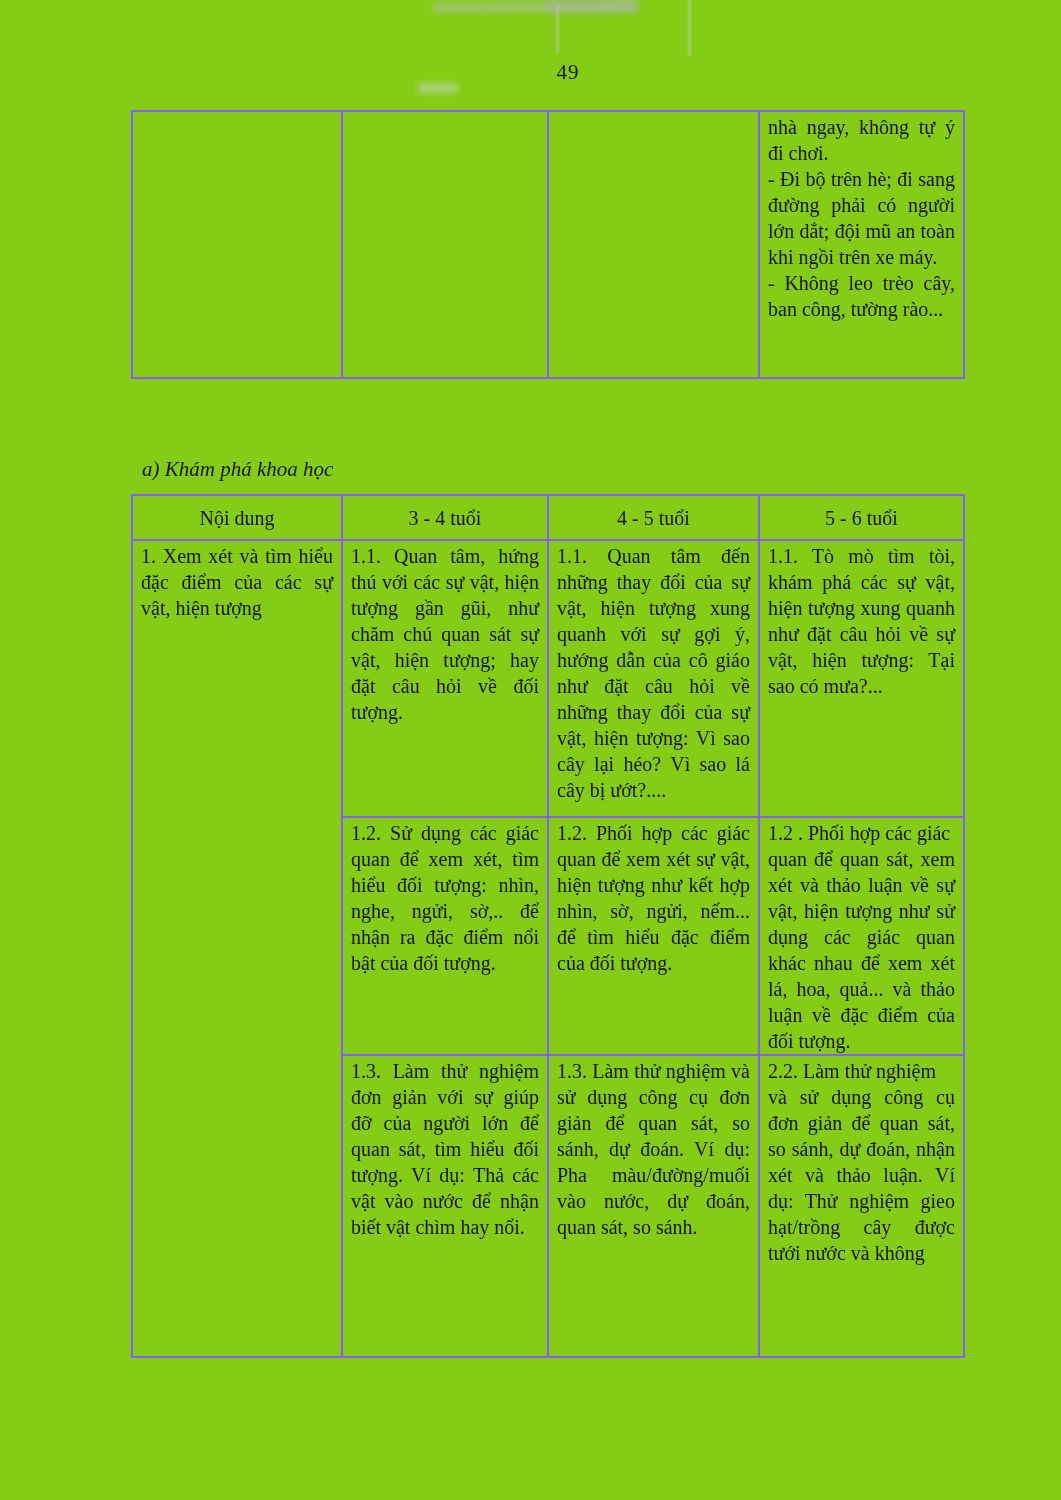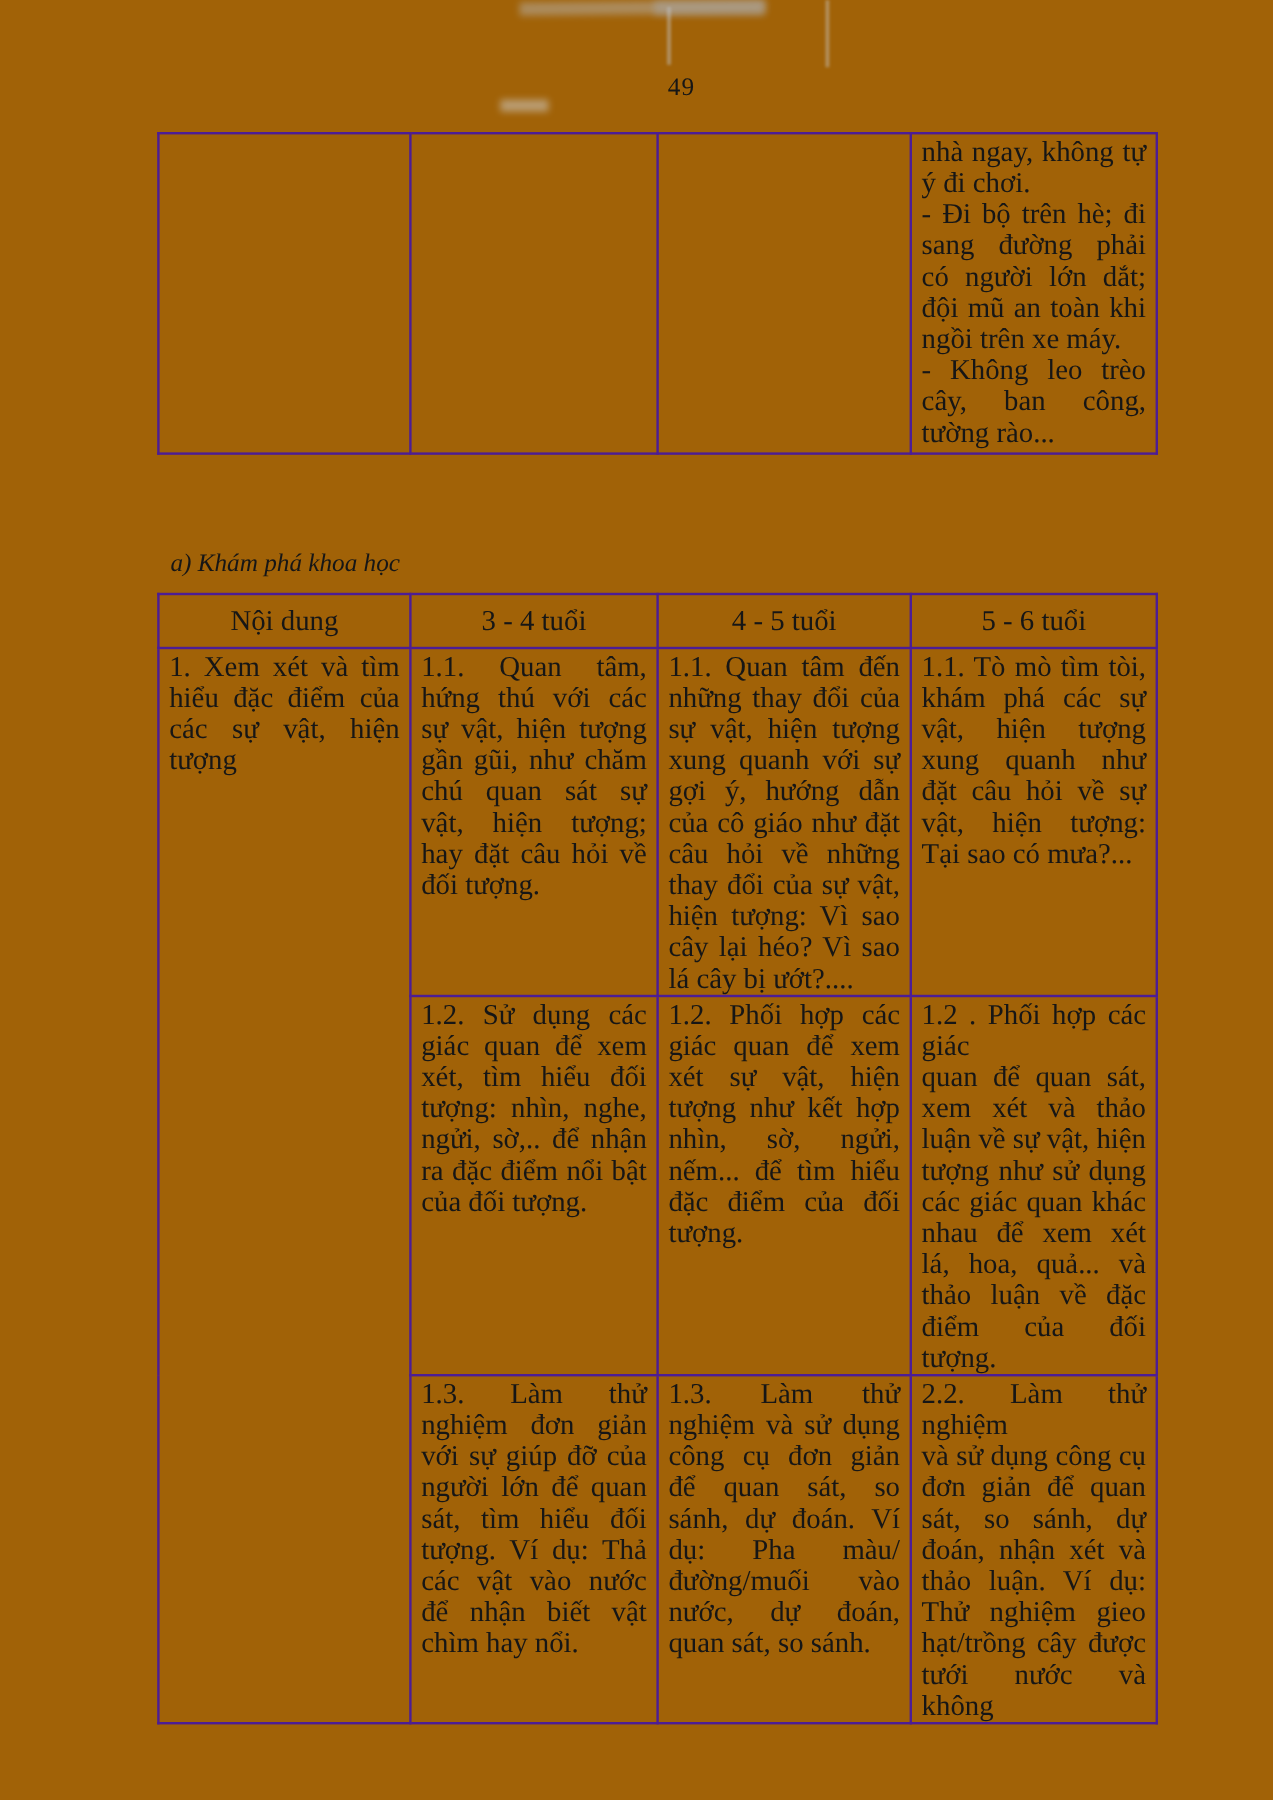--- a/index.html
+++ b/index.html
@@ -4,21 +4,21 @@
 <style>
   html, body {
     margin: 0;
     padding: 0;
     background: #ffffff;
   }
   .page {
     position: relative;
     width: 1061px;
     height: 1500px;
-    background: #a16207;
+    background: #84cc16;
     font-family: "Liberation Serif", "DejaVu Serif", serif;
     color: #161616;
     overflow: hidden;
   }
   .page-number {
     position: absolute;
     left: 548px;
     top: 60px;
     width: 40px;
     text-align: center;
@@ -33,24 +33,24 @@
   .art4 { left: 688px; top: 0; width: 3px; height: 56px; background: #ccd0d6; opacity: .45; filter: blur(1.2px); }
   .art5 { left: 417px; top: 83px; width: 40px; height: 10px; background: #d2d6db; opacity: .5; filter: blur(3px); }
 
   table.tbl {
     position: absolute;
     border-collapse: collapse;
     table-layout: fixed;
     width: 832px;
   }
   .tbl td, .tbl th {
-    border: 2px solid #4c1d95;
+    border: 2px solid #8b5cf6;
     vertical-align: top;
     padding: 2px 8px 0 8px;
-    font-size: 24px;
+    font-size: 20px;
     line-height: 26px;
     text-align: justify;
     white-space: pre-line;
     overflow: hidden;
     font-weight: normal;
   }
   .top-table { left: 131px; top: 110px; height: 267px; }
   .top-table td { height: 263px; }
 
   .heading {
@@ -75,21 +75,21 @@
   .main-table tr.hdr th {
     height: 43px;
     text-align: center;
     vertical-align: middle;
     font-weight: normal;
     padding: 0 4px;
     white-space: normal;
   }
   .main-table tr.r1 { height: 277px; }
   .main-table tr.r2 { height: 232px; }
-  .main-table tr.r3 { height: 266px; }
+  .main-table tr.r3 { height: 302px; }
   .label-cell { font-weight: bold; }
 </style>
 </head>
 <body>
 
 <div class="page">
 
   <div class="artifact art1"></div>
   <div class="artifact art2"></div>
   <div class="artifact art3"></div>

